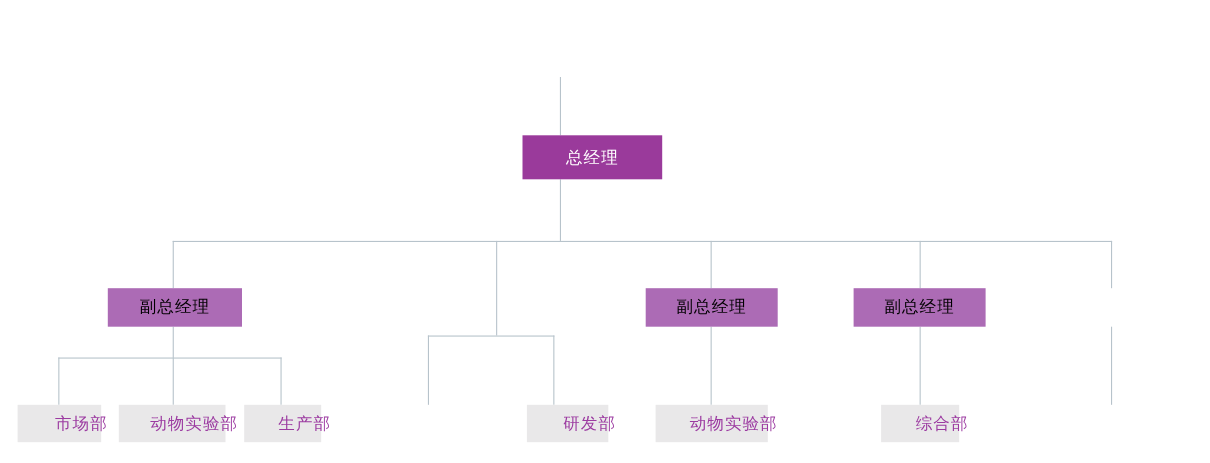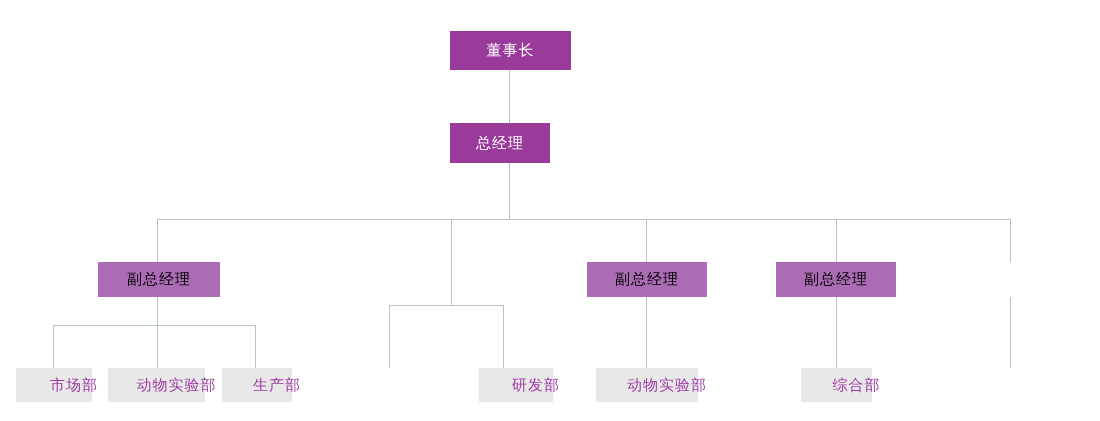--- a/index.html
+++ b/index.html
@@ -65,24 +65,21 @@
   <div class="line v" style="left:255px;top:325px;height:43px"></div>
 
   <div class="line h" style="left:389px;top:305px;width:115px"></div>
   <div class="line v" style="left:389px;top:305px;height:63px"></div>
   <div class="line v" style="left:503px;top:305px;height:63px"></div>
 
   <div class="line v" style="left:646px;top:297px;height:71px"></div>
   <div class="line v" style="left:836px;top:297px;height:71px"></div>
   <div class="line v" style="left:1010px;top:297px;height:71px"></div>
 
-  <div class="node lv1" style="left:450px;top:31px;width:121px;height:39px">
-    <span>董事长</span>
-  </div>
-  <div class="node lv1" style="left:450px;top:123px;width:100px;height:40px">
+  <div class="node lv1" style="left:475px;top:123px;width:127px;height:40px">
     <span>总经理</span>
   </div>
 
   <div class="node lv2" style="left:98px;top:262px;width:122px;height:35px">
     <span>副总经理</span>
   </div>
   <div class="node lv2" style="left:587px;top:262px;width:120px;height:35px">
     <span>副总经理</span>
   </div>
   <div class="node lv2" style="left:776px;top:262px;width:120px;height:35px">

